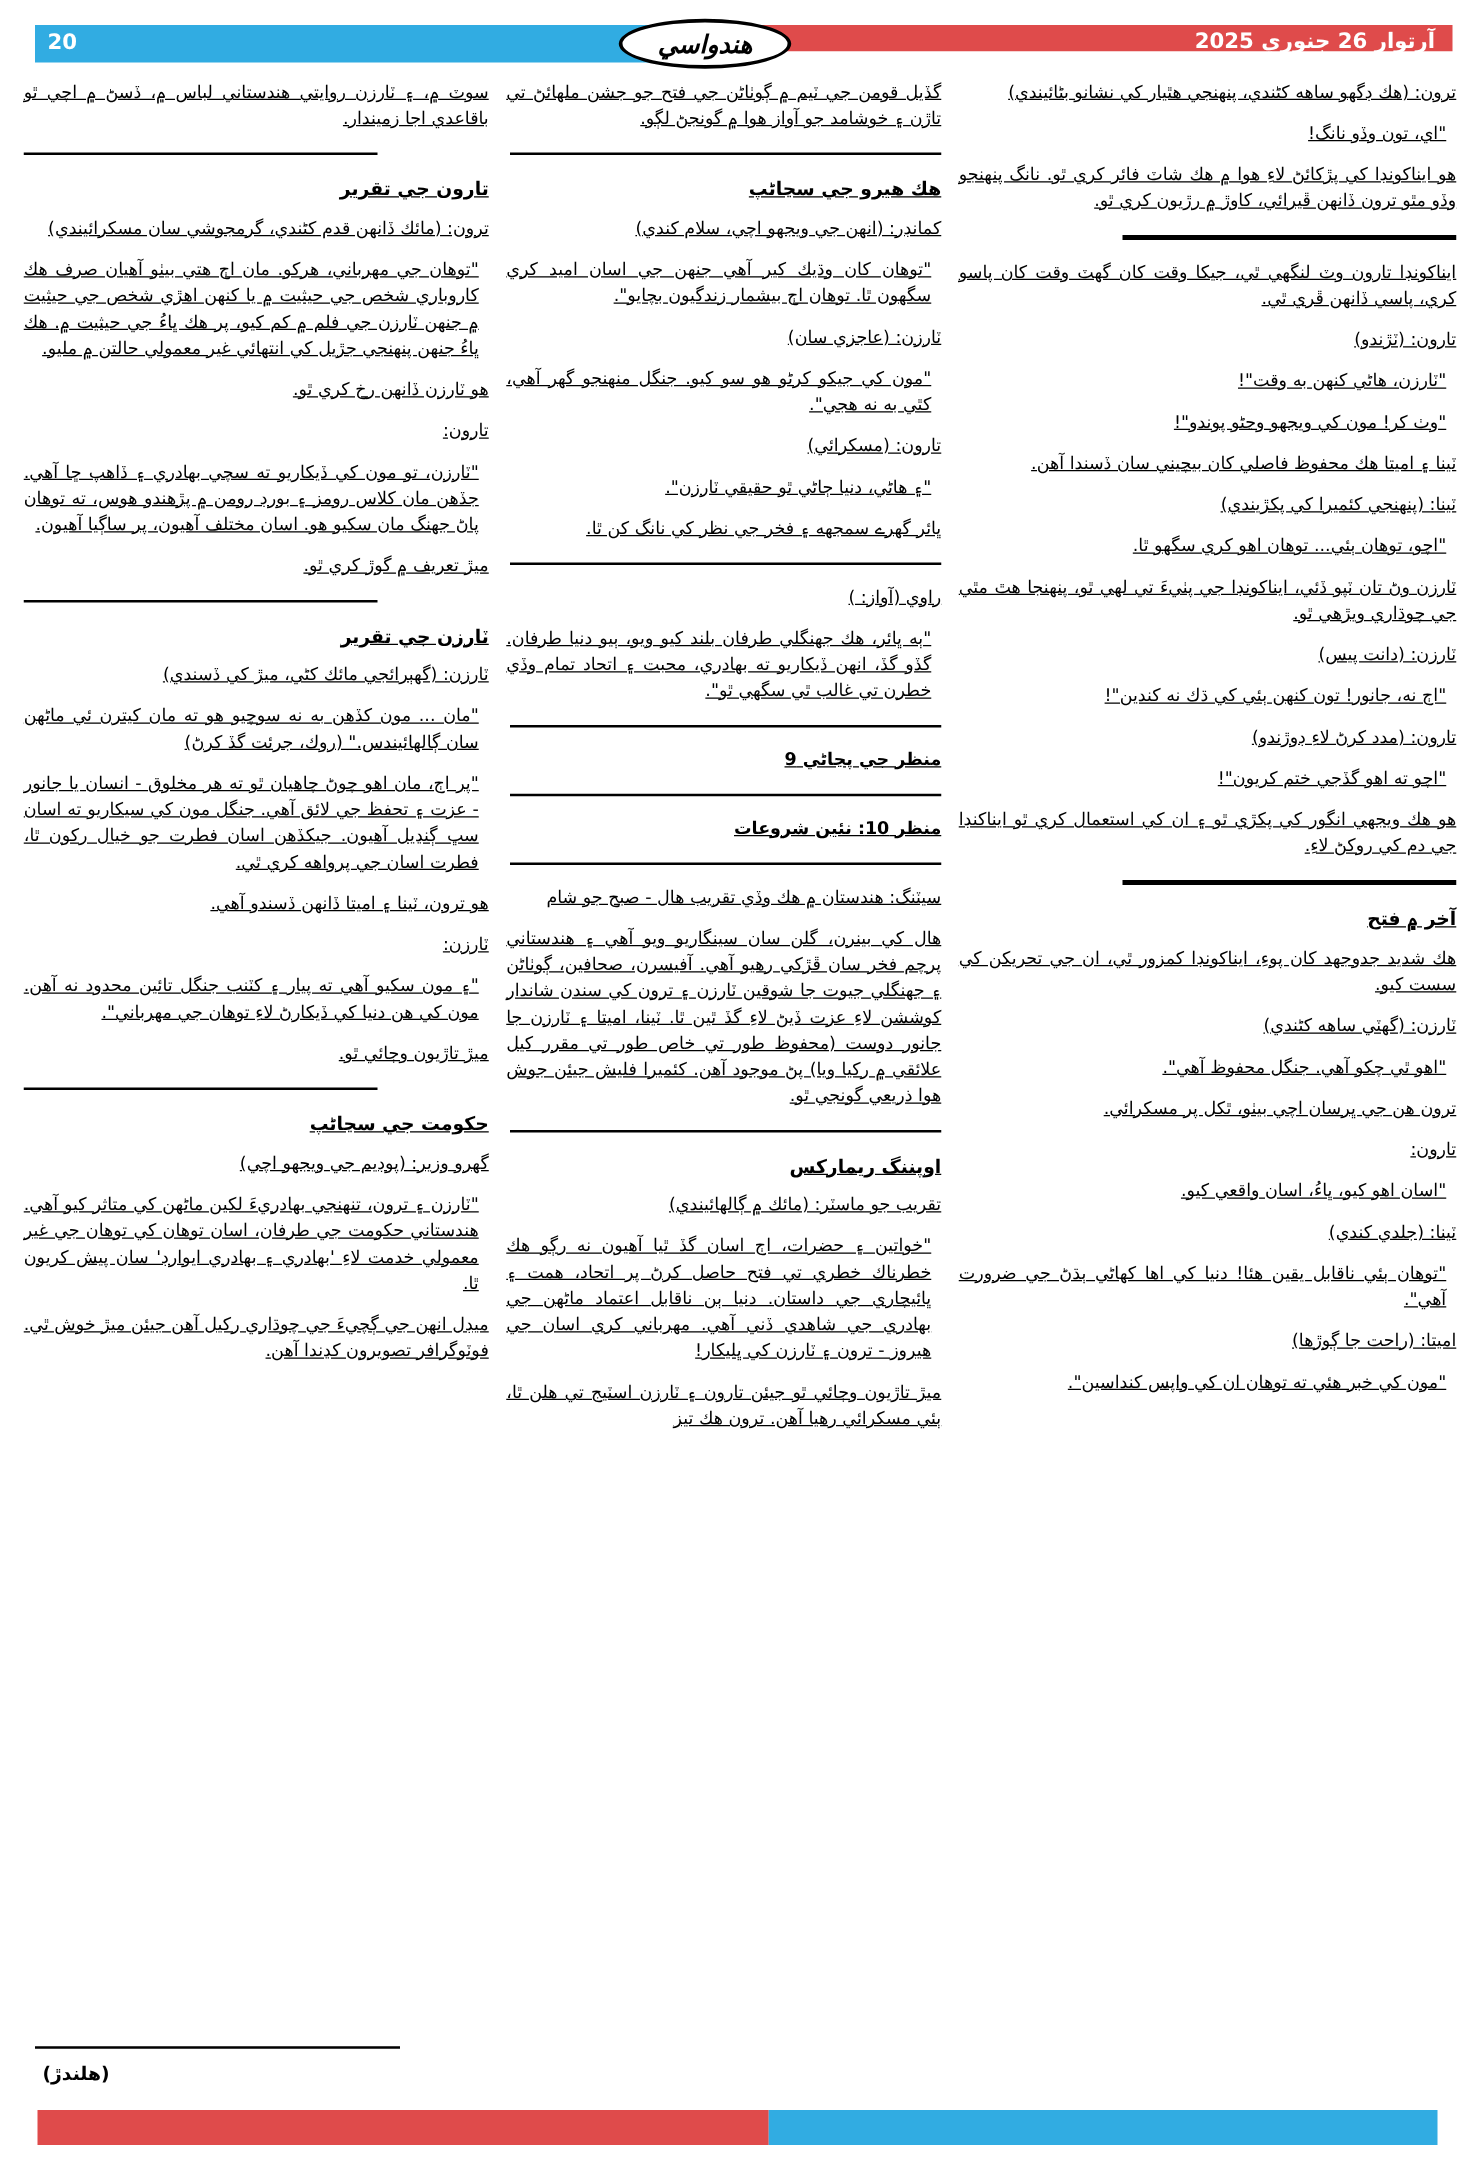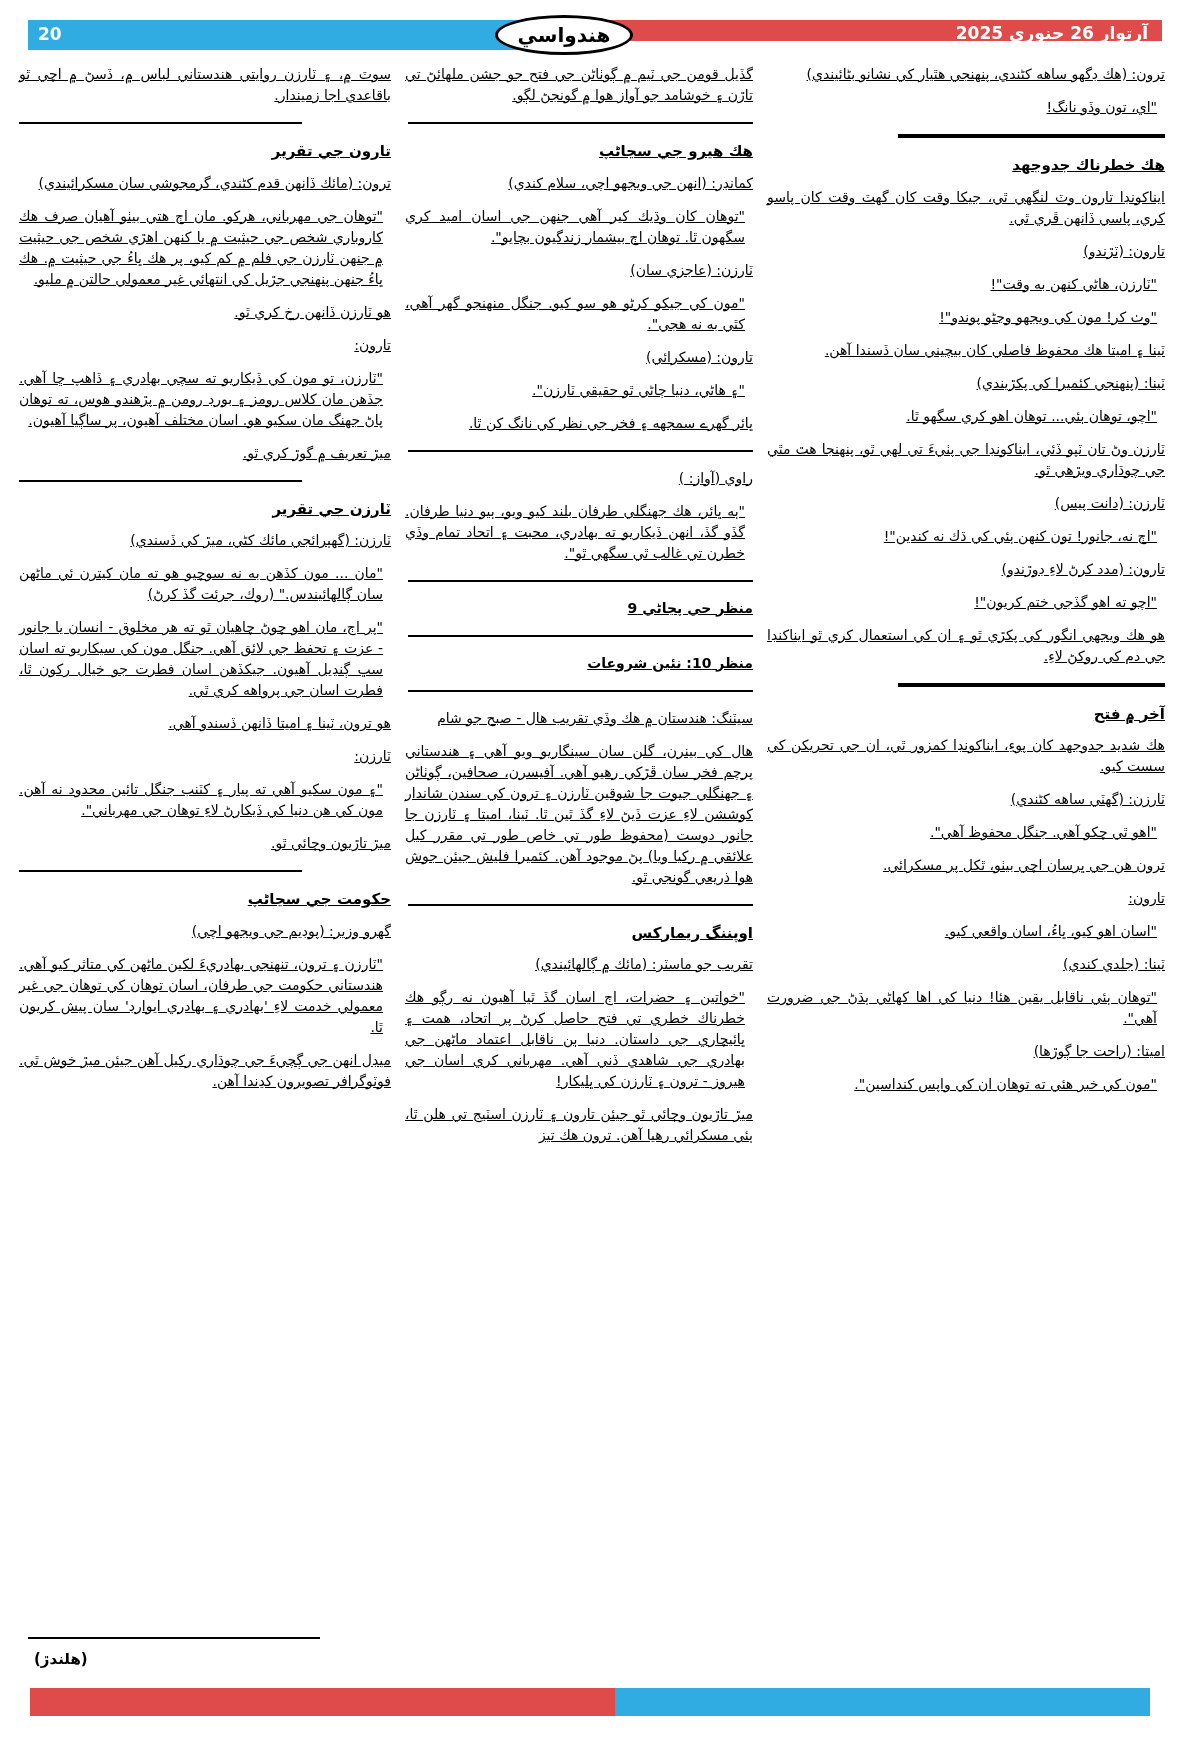--- a/index.html
+++ b/index.html
@@ -18,21 +18,21 @@
     font-size:17px;direction:ltr;
   }
   .issue-date{
     position:absolute;right:14px;top:3px;color:#fff;font-weight:bold;
     font-size:17px;white-space:nowrap;
   }
   .logo{
     position:absolute;left:467px;top:-5px;width:138px;height:40px;
     background:#fff;border:3px solid #000;border-radius:50%;
     display:flex;align-items:center;justify-content:center;
-    font-weight:bold;font-size:20px;line-height:1;
+    font-weight:bold;font-style:italic;font-size:20px;line-height:1;
     box-sizing:border-box;
   }
   
   .columns{
     position:absolute;top:64px;right:15px;left:15px;
     display:grid;grid-template-columns:398px 348px 372px;gap:14px;
     direction:rtl;
   }
   .col{font-size:14px;line-height:1.5;text-align:right;text-decoration:underline;}
   .blk{margin:0 0 12px 0;}
@@ -62,22 +62,22 @@
   </div>
   <div class="logo">
     <span>هندواسي</span>
   </div>
 </header>
 
 <main class="columns">
   <section class="col col-right">
       <div class="blk speaker">ترون: (هك ڊگهو ساهه کڻندي، پنهنجي هٿيار کي نشانو بڻائيندي)</div>
       <div class="blk quote">"اي، تون وڏو نانگ!</div>
+      <div class="blk para">هو ايناكونڊا کي پڙكائڻ لاءِ هوا ۾ هك شاٽ فائر كري ٿو. نانگ پنهنجو وڏو مٿو ترون ڏانهن ڦيرائي، كاوڙ ۾ رڙيون كري ٿو.</div>
       <div class="blk rule rule2"></div>
-      <div class="blk heading">هك خطرناك جدوجهد</div>
       <div class="blk para">ايناكونڊا تارون وٽ لنگهي ٿي، جيكا وقت كان گهٽ وقت كان پاسو كري، پاسي ڏانهن ڦري ٿي.</div>
       <div class="blk speaker">تارون: (ٽڙندو)</div>
       <div class="blk quote">"ٽارزن، هاڻي كنهن به وقت"!</div>
       <div class="blk quote">"وٺ كر! مون کي ويجهو وڃڻو پوندو"!</div>
       <div class="blk para">ٽينا ۽ اميتا هك محفوظ فاصلي كان بيچيني سان ڏسندا آهن.</div>
       <div class="blk speaker">ٽينا: (پنهنجي كئميرا کي پكڙيندي)</div>
       <div class="blk quote">"اچو، توهان ٻئي... توهان اهو كري سگهو ٿا.</div>
       <div class="blk para">ٽارزن وڻ تان ٽپو ڏئي، ايناكونڊا جي پٺيءَ تي لهي ٿو، پنهنجا هٿ مٿي جي چوڌاري ويڙهي ٿو.</div>
       <div class="blk speaker">ٽارزن: (دانت پيس)</div>
       <div class="blk quote">"اڄ نه، جانور! تون كنهن ٻئي کي ڌك نه كندين"!</div>

